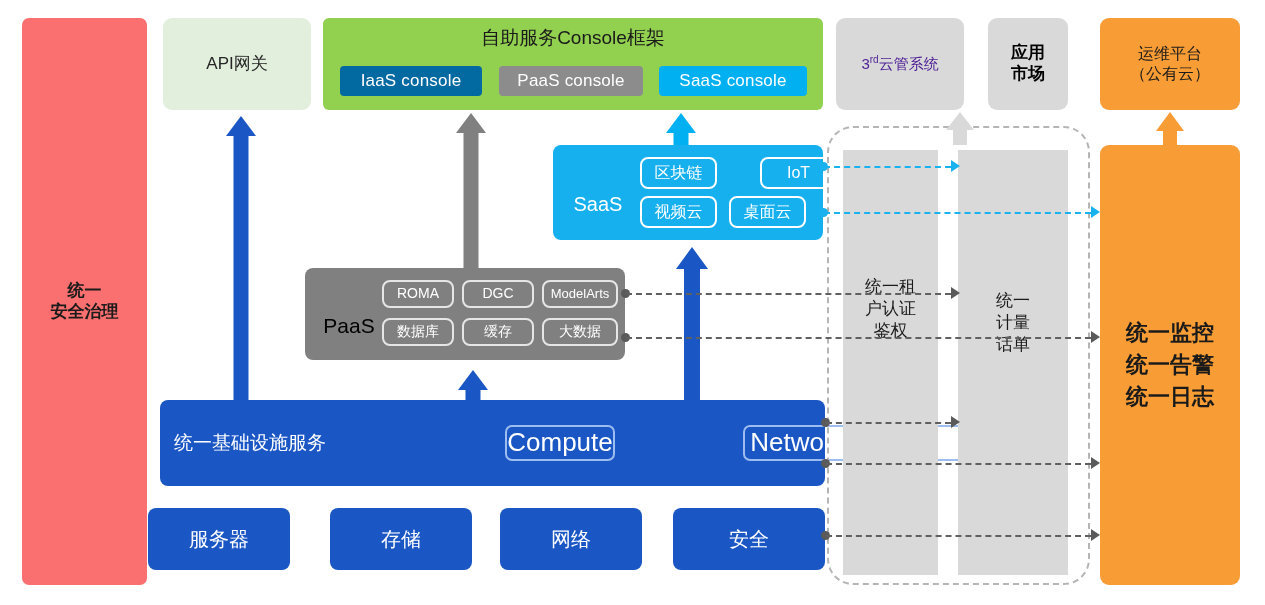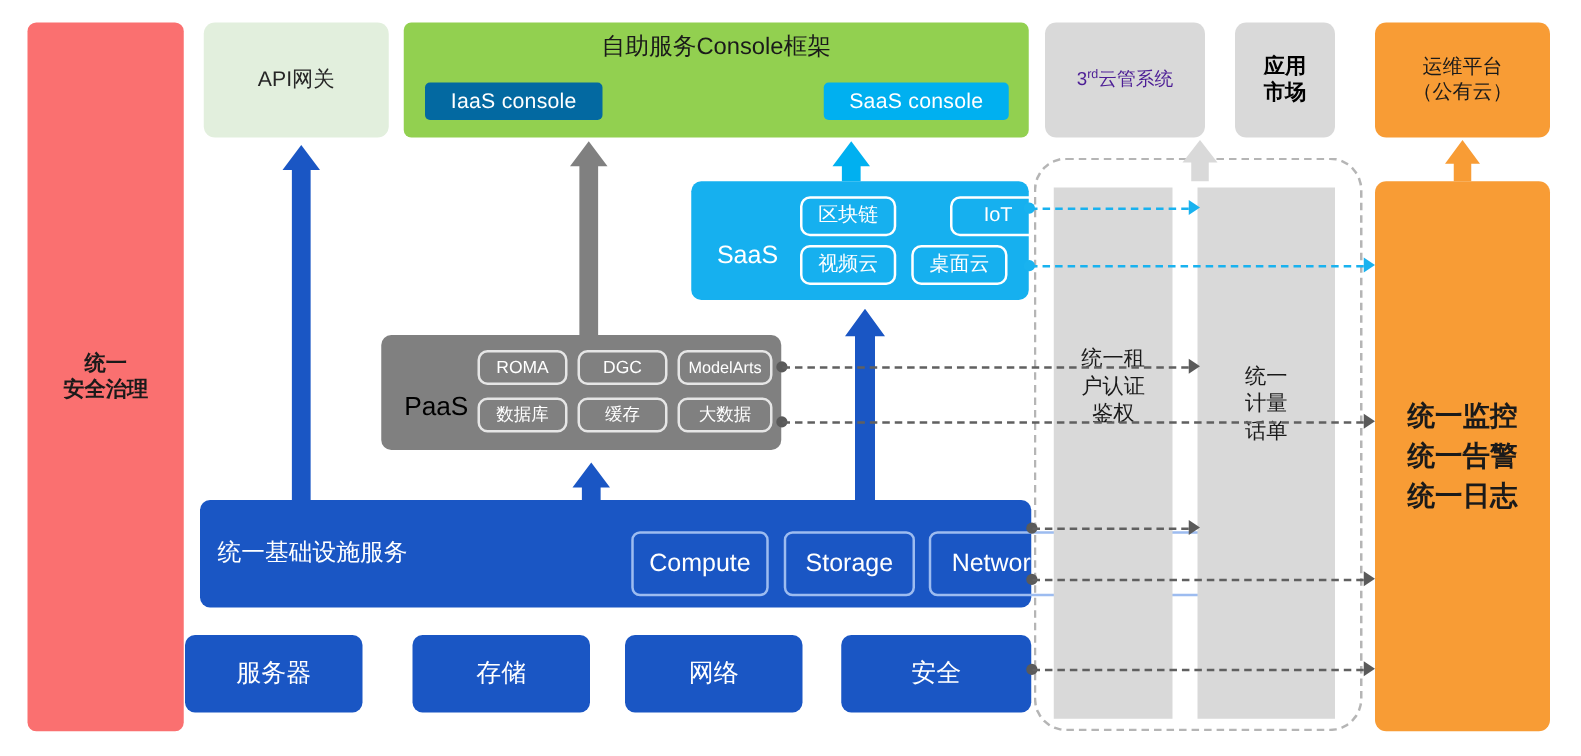--- a/index.html
+++ b/index.html
@@ -112,21 +112,21 @@
   
   .infra{
     left:160px;top:400px;width:665px;height:86px;
     background:#1a56c4;border-radius:8px;display:block;
   }
   .infra .infra-label{
     position:absolute;left:14px;top:0;height:86px;
     display:flex;align-items:center;color:#ffffff;font-size:19px;
   }
   .infra .chip{
-    height:52px;top:25px;font-size:20px;border:2px solid #9dbcf0;border-radius:7px;
+    height:36px;top:25px;font-size:26px;border:2px solid #9dbcf0;border-radius:7px;
   }
   .infra .i0{left:345px;width:110px;}
   .infra .i1{left:467px;width:105px;}
   .infra .i2{left:583px;width:110px;}
   .infra .i3{left:705px;width:110px;}
 
   
   .hw{
     top:508px;height:62px;background:#1a56c4;border-radius:8px;
     color:#ffffff;font-size:20px;
@@ -178,20 +178,21 @@
     </div>
   </div>
 
   <div class="box apigw">
     <span>API网关</span>
   </div>
 
   <div class="box consoleframe">
     <div class="cf-title">自助服务Console框架</div>
     <div class="cons iaas">IaaS console</div>
+    <div class="cons paas">PaaS console</div>
     <div class="cons saas">SaaS console</div>
   </div>
 
   <div class="box thirdcloud">
     <span><span>3</span><sup>rd</sup><span>云管系统</span></span>
   </div>
 
   <div class="box appmarket">
     <div>
       <div>应用</div>
@@ -228,21 +229,20 @@
     <div class="chip p1">DGC</div>
     <div class="chip p2">ModelArts</div>
     <div class="chip p3">数据库</div>
     <div class="chip p4">缓存</div>
     <div class="chip p5">大数据</div>
   </div>
 
   <div class="box infra">
     <div class="infra-label">统一基础设施服务</div>
     <div class="chip i0">Compute</div>
-    <div class="chip i1">Storage</div>
     <div class="chip i2">Network</div>
     <div class="chip i3">CCE</div>
   </div>
 
   <div class="box hw h0">服务器</div>
   <div class="box hw h1">存储</div>
   <div class="box hw h2">网络</div>
   <div class="box hw h3">安全</div>
 
   <div class="dashbox"></div>

